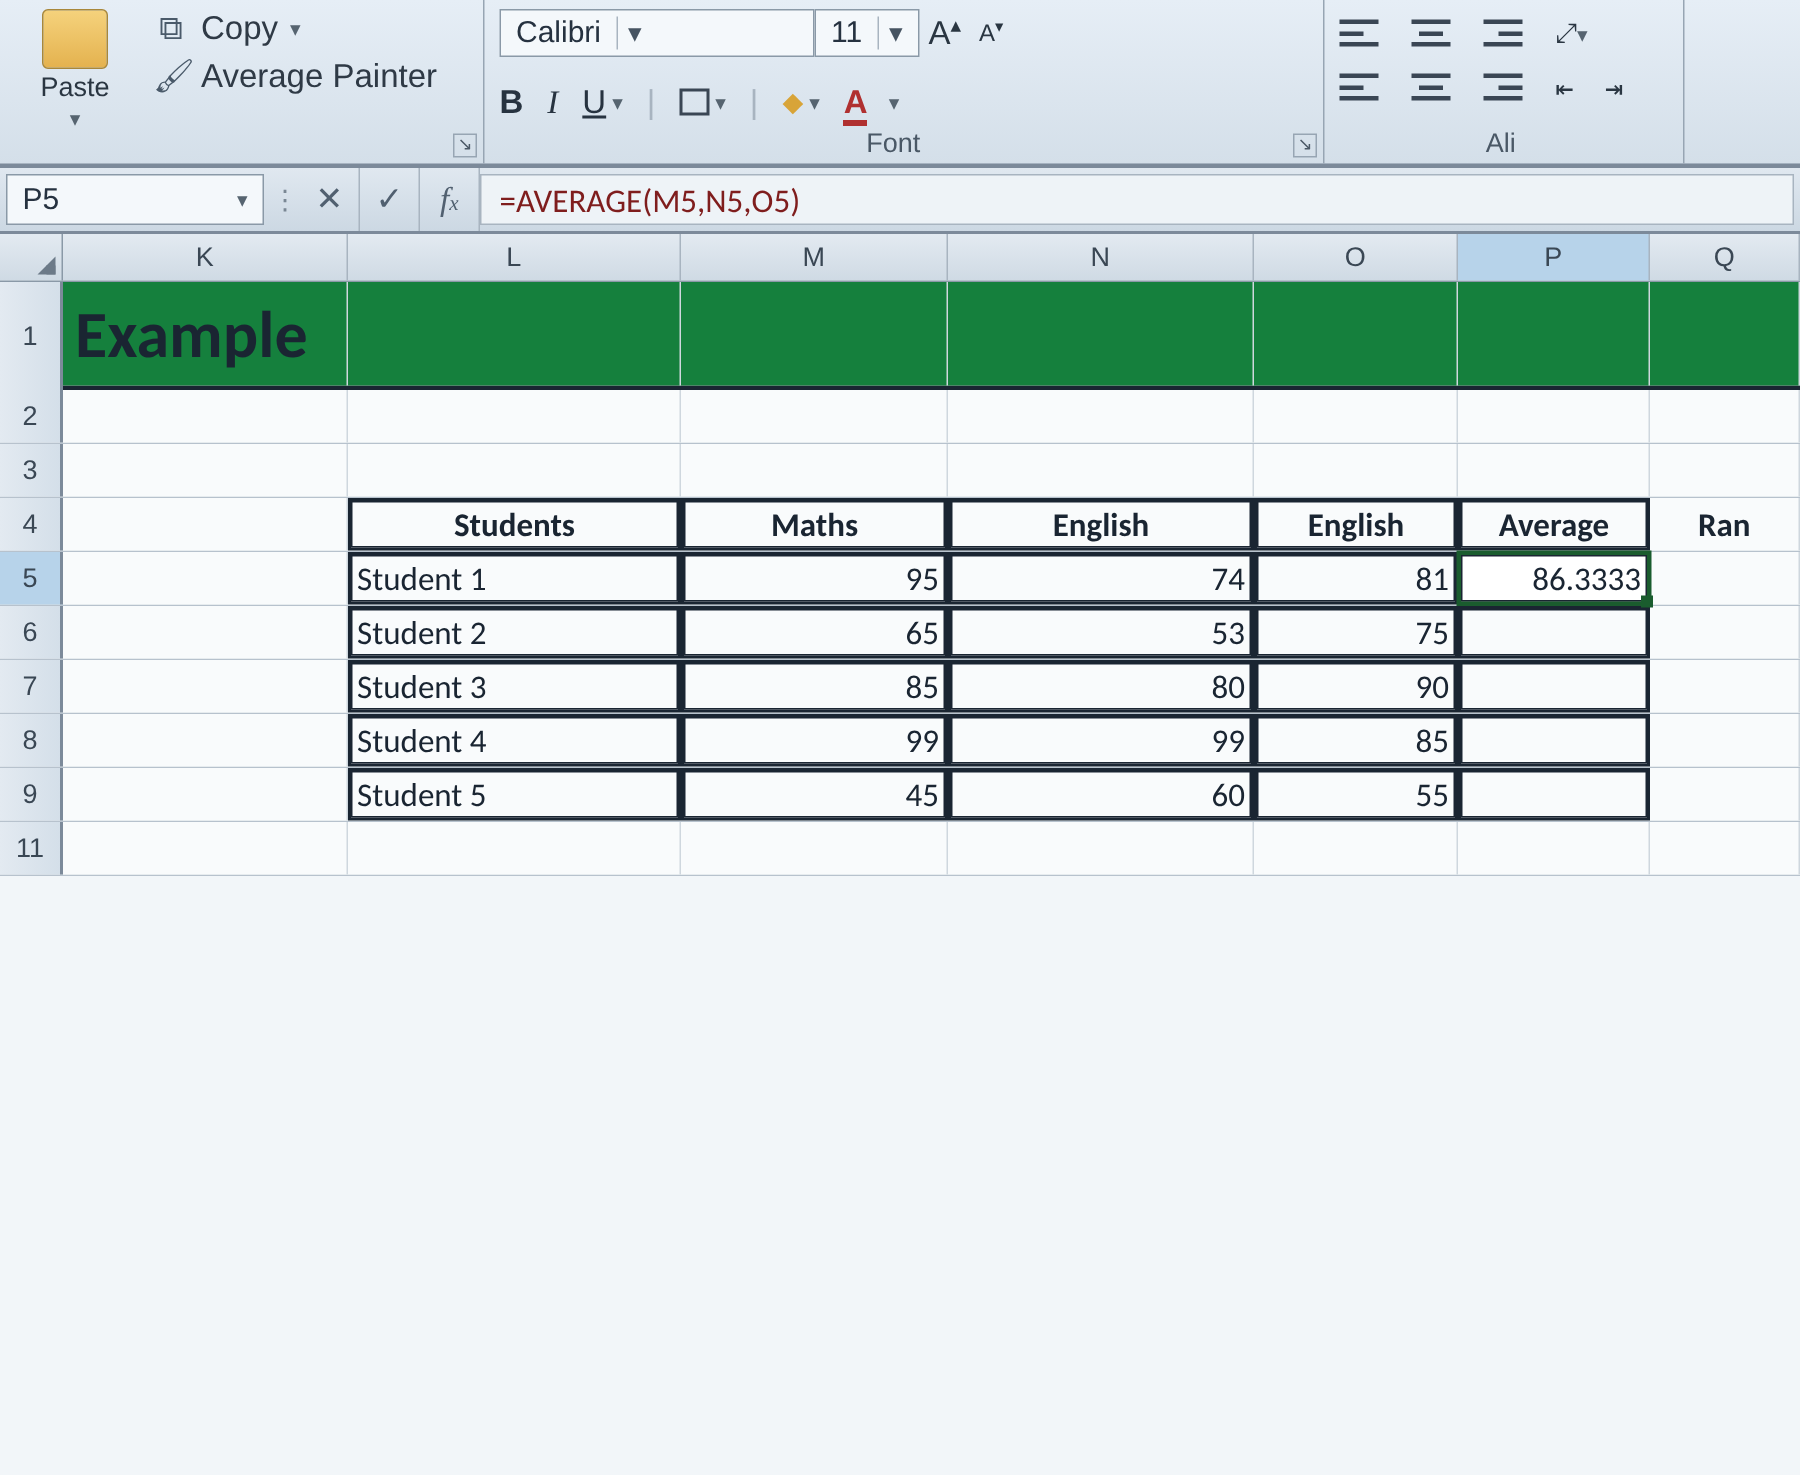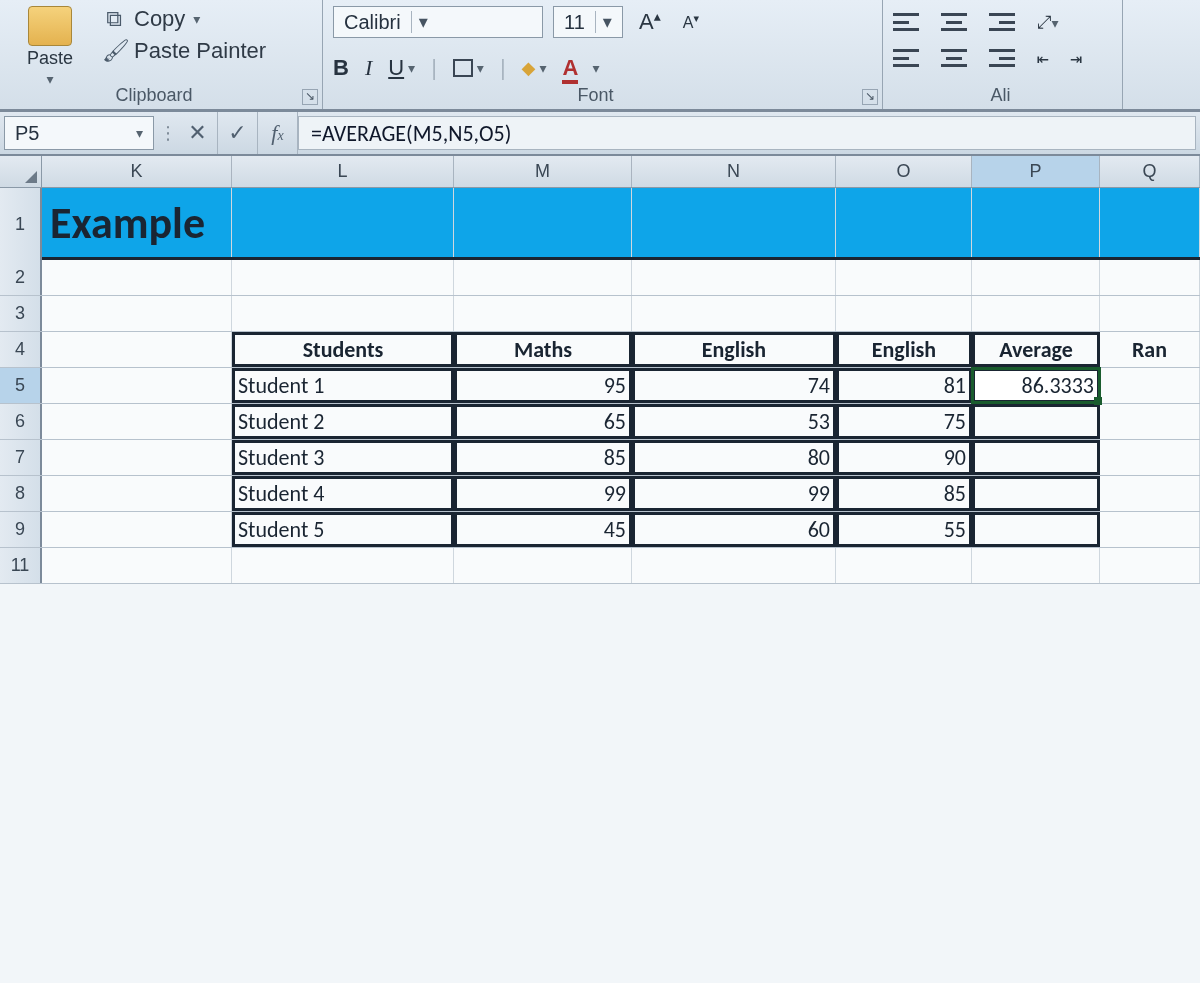--- a/index.html
+++ b/index.html
@@ -78,21 +78,20 @@
     gap: 8px;
     color: #2f3a46;
     font-size: 22px;
   }
   .clip-item .ico { width: 24px; text-align: center; color:#4a5a6a;}
   
   .font-group { min-width: 560px; }
   .font-row1 {
     display: flex;
     align-items: center;
-    gap: 10px;
     margin-bottom: 10px;
     height: 36px;
   }
   .combo {
     display: flex;
     align-items: center;
     border: 1px solid #8a99a7;
     background: #f4f8fb;
     height: 32px;
   }
@@ -132,21 +131,21 @@
 
   
   .formula-bar {
     display:flex;
     align-items:stretch;
     height:44px;
     border-bottom:2px solid #7c8a9a;
     background: linear-gradient(180deg,#e0e8f0,#ccd8e3);
   }
   .name-box {
-    width:150px;
+    width:172px;
     display:flex;
     align-items:center;
     border:1px solid #8a99a7;
     background:#f4f8fb;
     margin:4px;
     padding:0 10px;
     font-size:20px;
     color:#263240;
     justify-content: space-between;
   }
@@ -160,21 +159,21 @@
     border-right:1px solid #a8b4c0;
   }
   .fb-btn.fx { font-style:italic; font-family:serif; font-size:22px;}
   .formula-input {
     flex:1;
     display:flex;
     align-items:center;
     padding:0 12px;
     font-family: Calibri, sans-serif;
     font-size:22px;
-    color:#0f172a;
+    color:#7f1d1d;
     background:#eef3f7;
     margin:4px 4px 4px 0;
     border:1px solid #a8b4c0;
   }
 
   
   .grid {
     display:flex;
     flex-direction:column;
     height: calc(983px - 112px - 44px);
@@ -228,21 +227,21 @@
     border-right:1px solid #cfd7de;
     display:flex;
     align-items:center;
     font-family: Calibri, sans-serif;
     font-size:22px;
     color:#1a2532;
     padding:0 4px;
     position:relative;
     background:#f9fbfc;
   }
-  .row.r1 .cell { background:#0ea5e9;text-align:right; }
+  .row.r1 .cell { background:#15803d;text-align:right; }
   .big-title {
     position:absolute;
     left:8px;
     top:8px;
     font-size:44px;
     font-weight:700;
     white-space:nowrap;
   }
   
   .tbl { border:2px solid #1a2532; box-shadow: inset 0 0 0 1px #1a2532; }
@@ -274,24 +273,23 @@
       <span class="chev-sm">▾</span>
     </div>
     <div class="clipboard-right">
       <div class="clip-item">
         <span class="ico">⧉</span>
         <span>Copy</span>
         <span class="chev-sm">▾</span>
       </div>
       <div class="clip-item">
         <span class="ico">🖌</span>
-        <span>Paste Painter</span>
+        <span>Average Painter</span>
       </div>
     </div>
-    <span class="ribbon-label">Clipboard</span>
     <span class="launcher">↘</span>
   </div>
 
   <div class="ribbon-group font-group">
     <div class="font-row1">
       <div class="combo" style="width:210px;">
         <span class="combo-text">Calibri</span>
         <span class="chev">▾</span>
       </div>
       <div class="combo" style="width:70px;">

